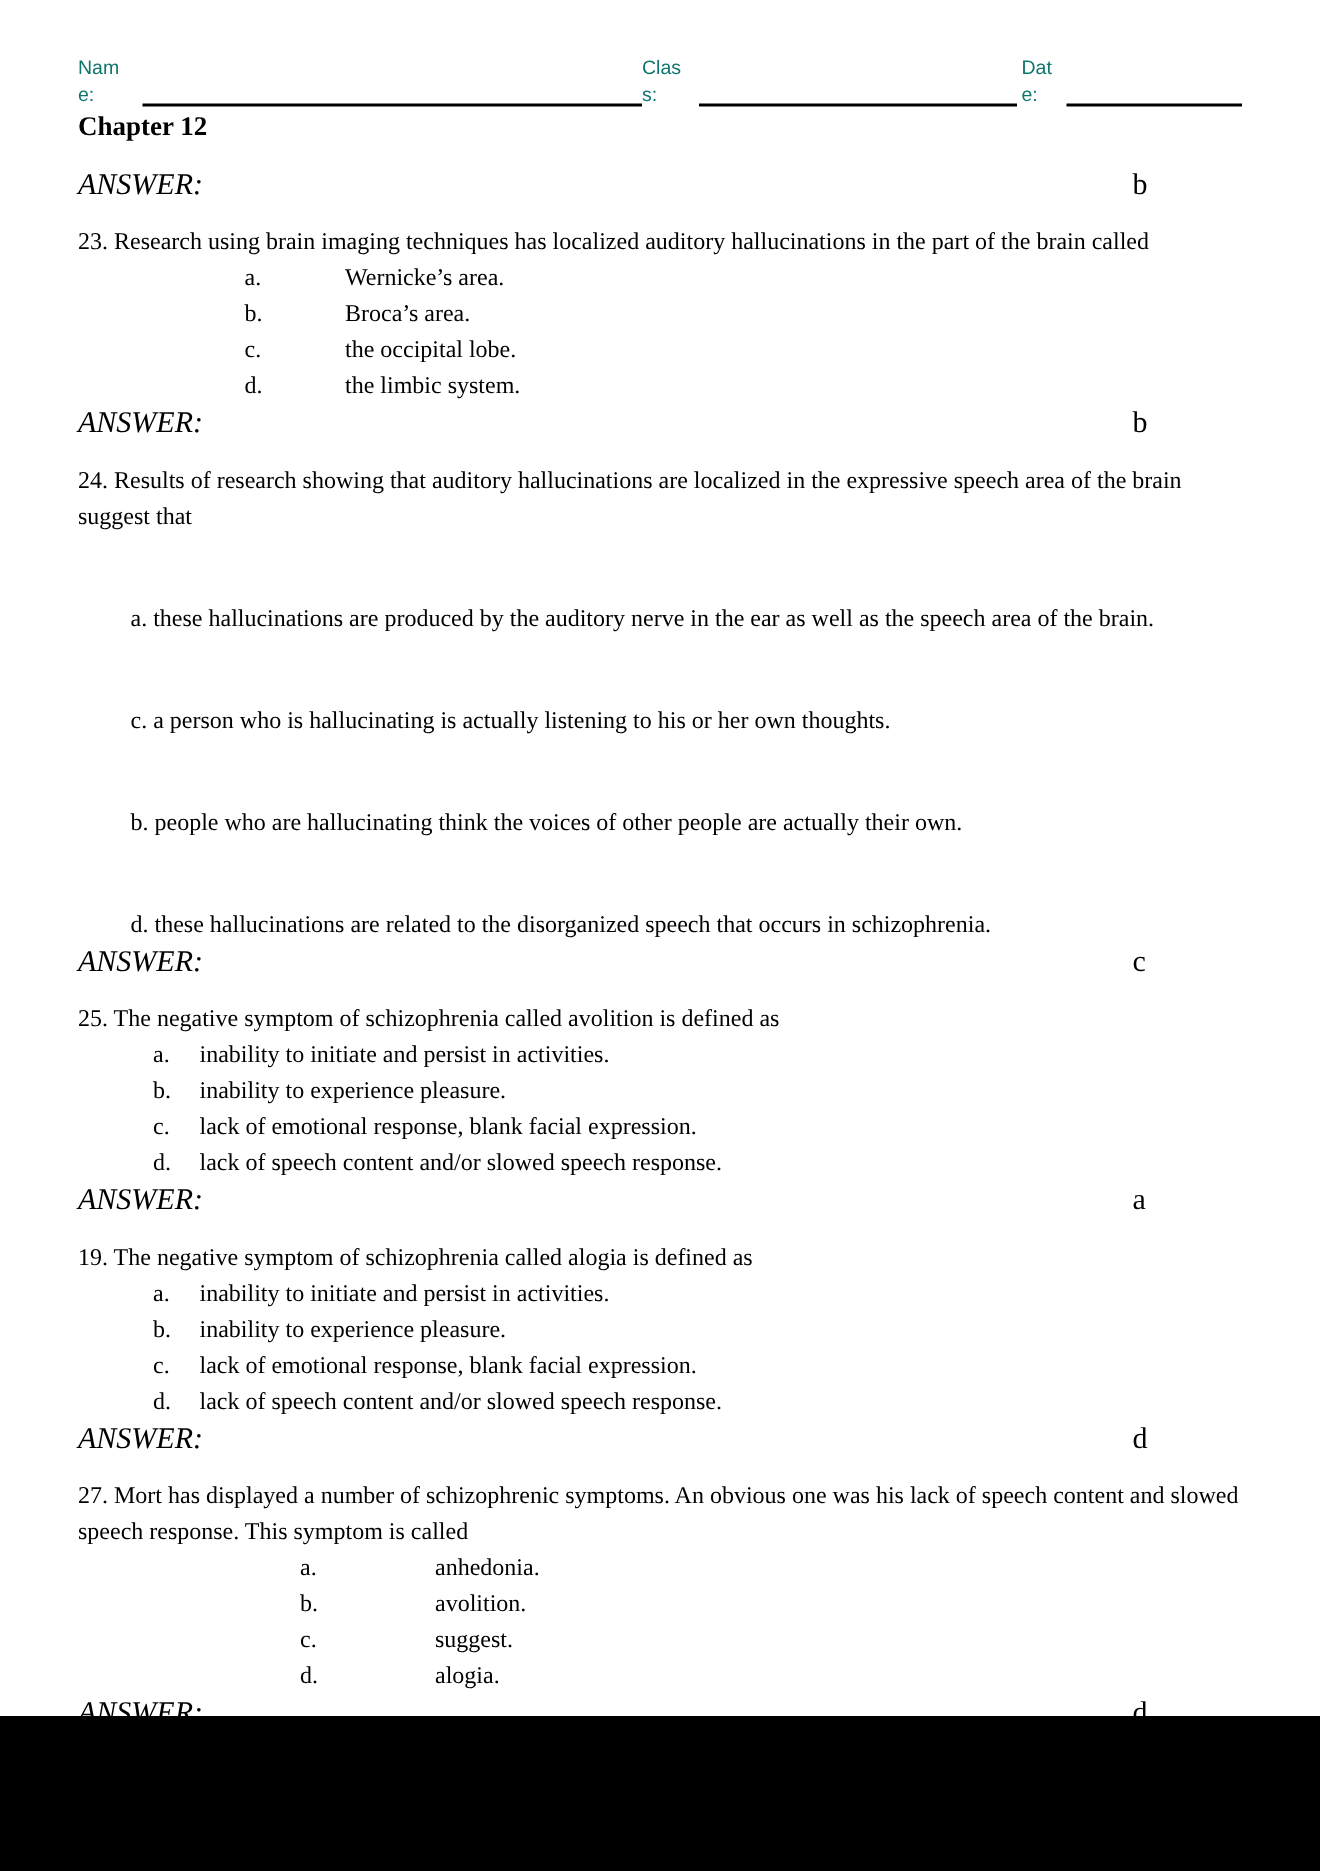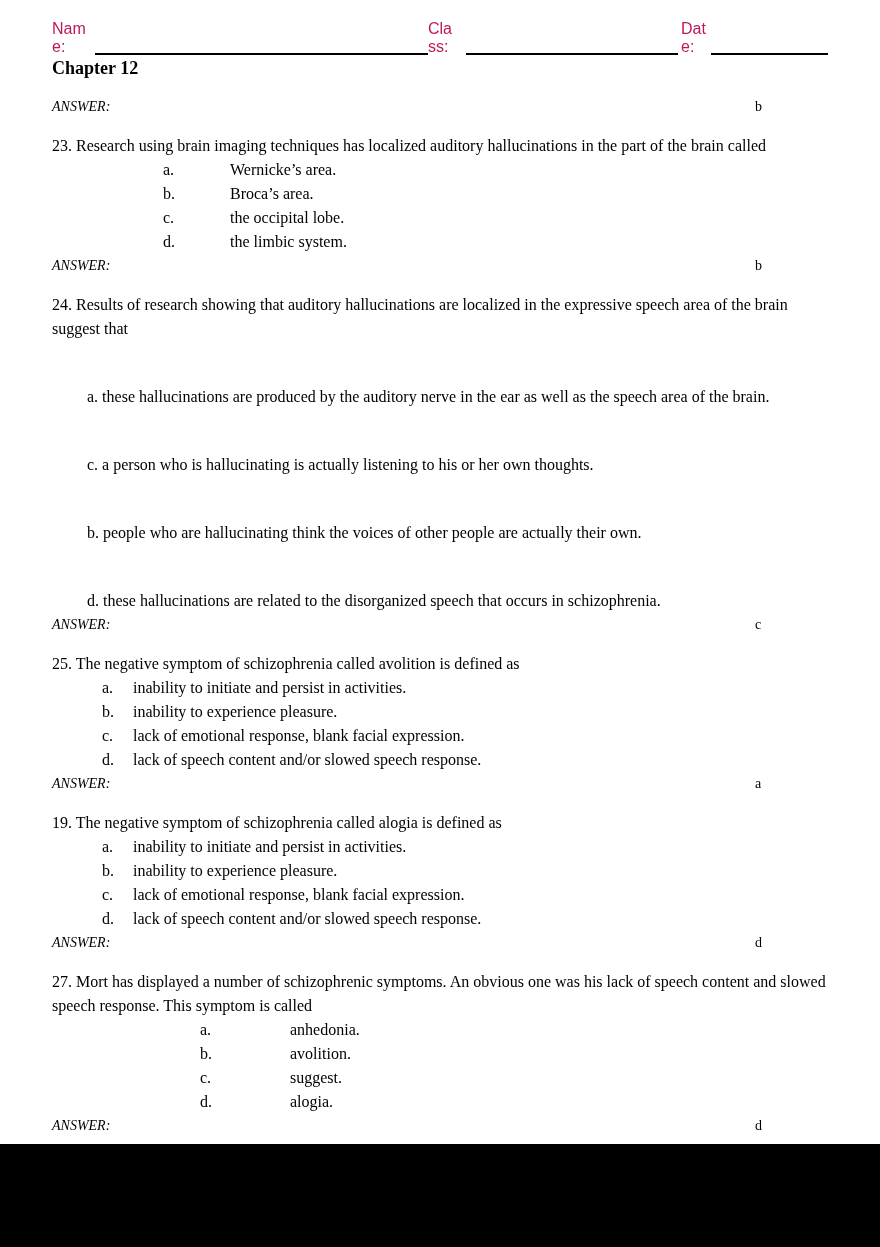--- a/index.html
+++ b/index.html
@@ -17,25 +17,25 @@
     font-family: "Liberation Serif", serif;
   }
   .content {
     padding: 0 52px;
   }
 
   
   .header {
     display: flex;
     align-items: flex-end;
-    margin-top: 20px;
+    margin-top: 36px;
     font-family: "Liberation Sans", sans-serif;
-    font-size: 16px;
+    font-size: 13px;
     line-height: 18px;
-    color: #be185d;
+    color: #0f766e;
   }
   .hlabel {
     word-break: break-all;
     flex-shrink: 0;
     white-space: normal;
   }
   .hlabel.name  { width: 38px; }
   .hlabel.cls   { width: 31px; margin-left: 0; }
   .hlabel.date  { width: 25px; margin-left: 3px; }
   .rule {
@@ -52,21 +52,21 @@
   .chapter {
     font-size: 18px;
     font-weight: bold;
     line-height: 24px;
     margin: 0 0 0 0;
   }
 
   
   .answer-line {
     position: relative;
-    font-size: 14px;
+    font-size: 20px;
     line-height: 24px;
   }
   .answer-line.standalone { margin-top: 15px; }
   .answer-label { font-style: italic; }
   .answer-letter {
     position: absolute;
     left: 703px;
     top: 0;
     font-style: normal;
   }

